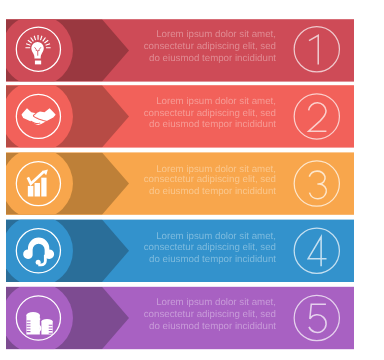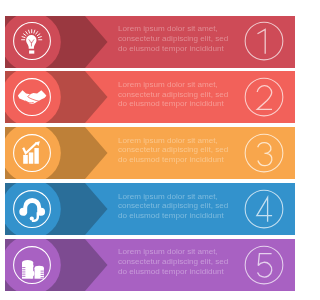--- a/index.html
+++ b/index.html
@@ -1,18 +1,18 @@
 <!DOCTYPE html>
 <html><head>
 <meta charset="utf-8">
 <style>
   html,body{margin:0;padding:0;}
   body{width:300px;height:300px;background:#ffffff;overflow:hidden;
        font-family:"Liberation Sans",sans-serif;}
-  #stage{position:relative;width:300px;height:300px;background:#fff;}
+  #stage{position:relative;width:300px;height:300px;background:#fff;text-align:right;}
   .row{position:absolute;left:5px;width:290px;height:52px;overflow:hidden;}
   .rowbg{position:absolute;left:0;top:0;}
   .txt{position:absolute;left:113px;top:8.2px;width:112px;
        font-size:8.1px;line-height:9.9px;}
   .icon{position:absolute;left:6.9px;top:5.85px;}
   .numsvg{position:absolute;left:235px;top:1.35px;}
 </style>
 </head>
 <body>
 

